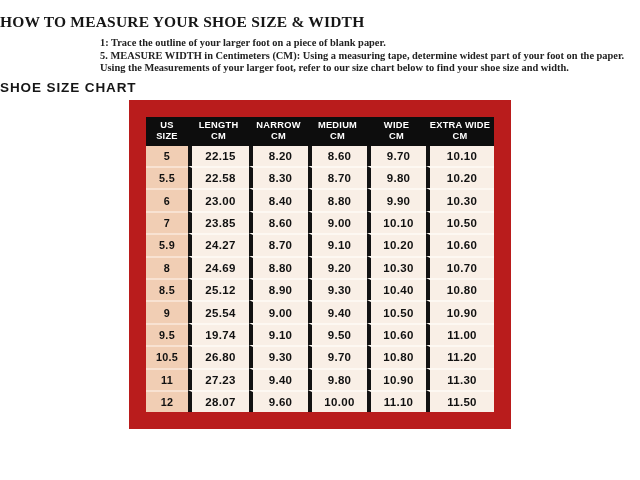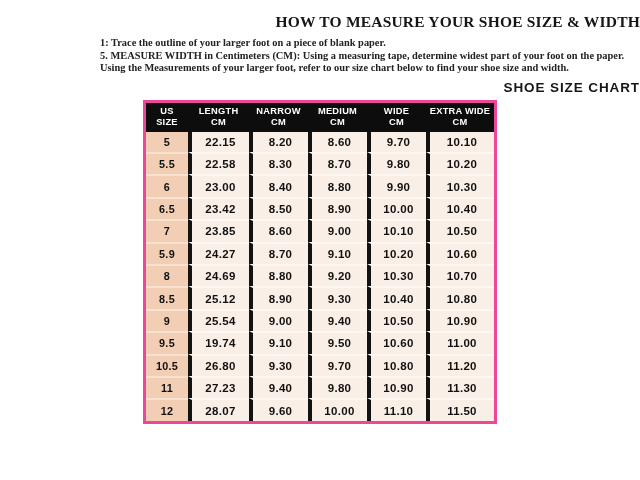--- a/index.html
+++ b/index.html
@@ -7,54 +7,53 @@
     width: 640px;
     height: 480px;
     background: #ffffff;
     color: #1c1c1c;
     font-family: "Liberation Serif", serif;
     overflow: hidden;
   }
 
   .doc-title {
     padding-top: 12px;
-    text-align: right;
+    text-align: left;
     font-family: "Liberation Serif", serif;
     font-weight: bold;
     font-size: 15.5px;
     line-height: 19px;
     letter-spacing: 0.2px;
     color: #161616;
-    padding-left: 14px;
   }
 
   .instructions {
     margin: 6px 42px 0 100px;
     font-size: 10.4px;
     line-height: 12.7px;
     color: #222222;
     font-weight: bold;
   }
   .instruction-line { white-space: nowrap; }
 
   .chart-heading {
     margin-top: 5px;
-    text-align: right;
+    text-align: left;
     font-family: "Liberation Sans", sans-serif;
     font-weight: bold;
     font-size: 13.5px;
     letter-spacing: 0.9px;
     color: #161616;
   }
 
   .table-wrap {
     width: 348px;
     margin: 5px auto 0 auto;
-    background: #ec4899;
-    padding: 3px;
+    background: #b91c1c;
+    padding: 17px;
   }
 
   table.size-chart {
     border-collapse: separate;
     border-spacing: 0;
     table-layout: fixed;
     width: 348px;
     font-family: "Liberation Sans", sans-serif;
     font-weight: bold;
   }
@@ -169,28 +168,20 @@
           </tr>
           <tr>
             <td>6</td>
             <td>23.00</td>
             <td>8.40</td>
             <td>8.80</td>
             <td>9.90</td>
             <td>10.30</td>
           </tr>
           <tr>
-            <td>6.5</td>
-            <td>23.42</td>
-            <td>8.50</td>
-            <td>8.90</td>
-            <td>10.00</td>
-            <td>10.40</td>
-          </tr>
-          <tr>
             <td>7</td>
             <td>23.85</td>
             <td>8.60</td>
             <td>9.00</td>
             <td>10.10</td>
             <td>10.50</td>
           </tr>
           <tr>
             <td>5.9</td>
             <td>24.27</td>

